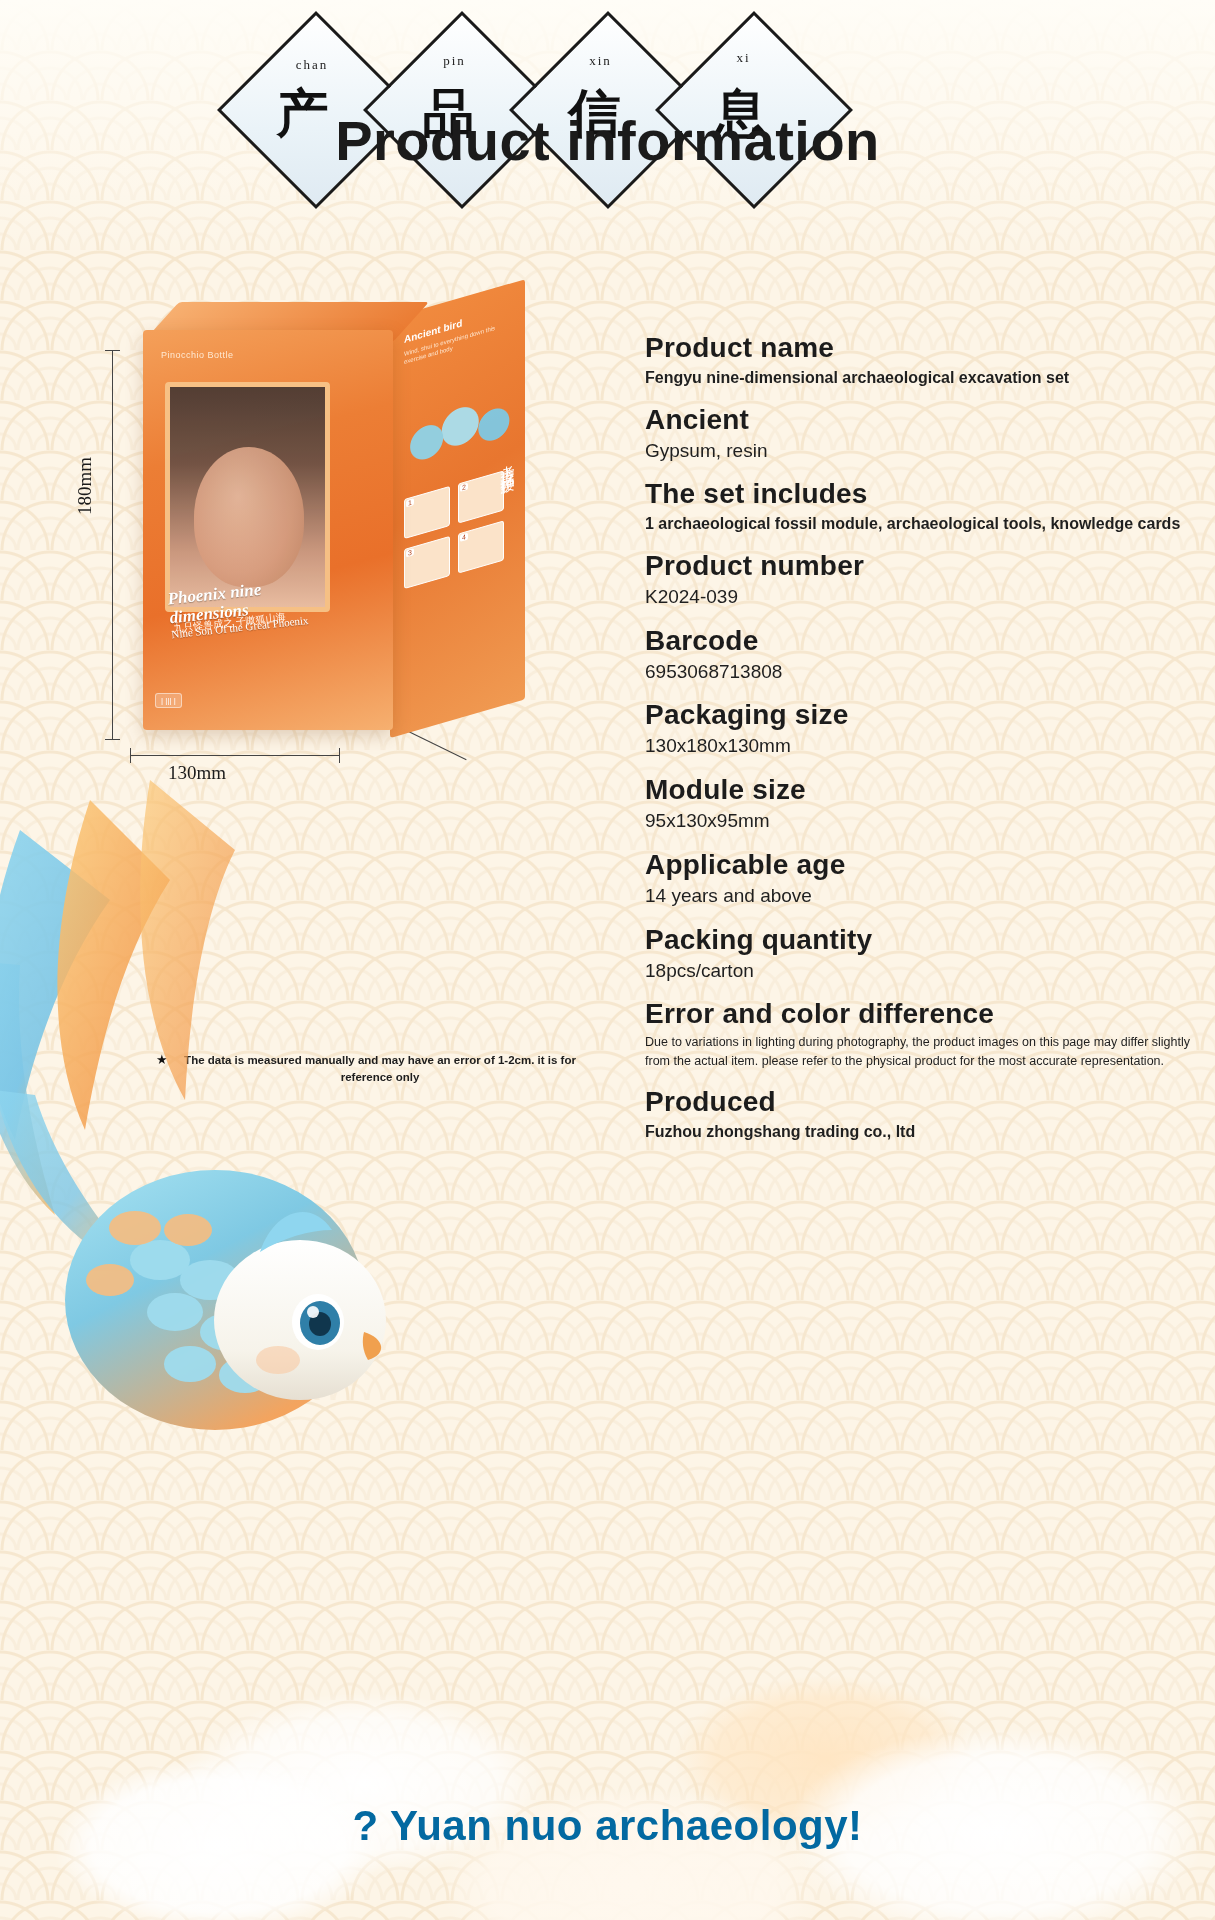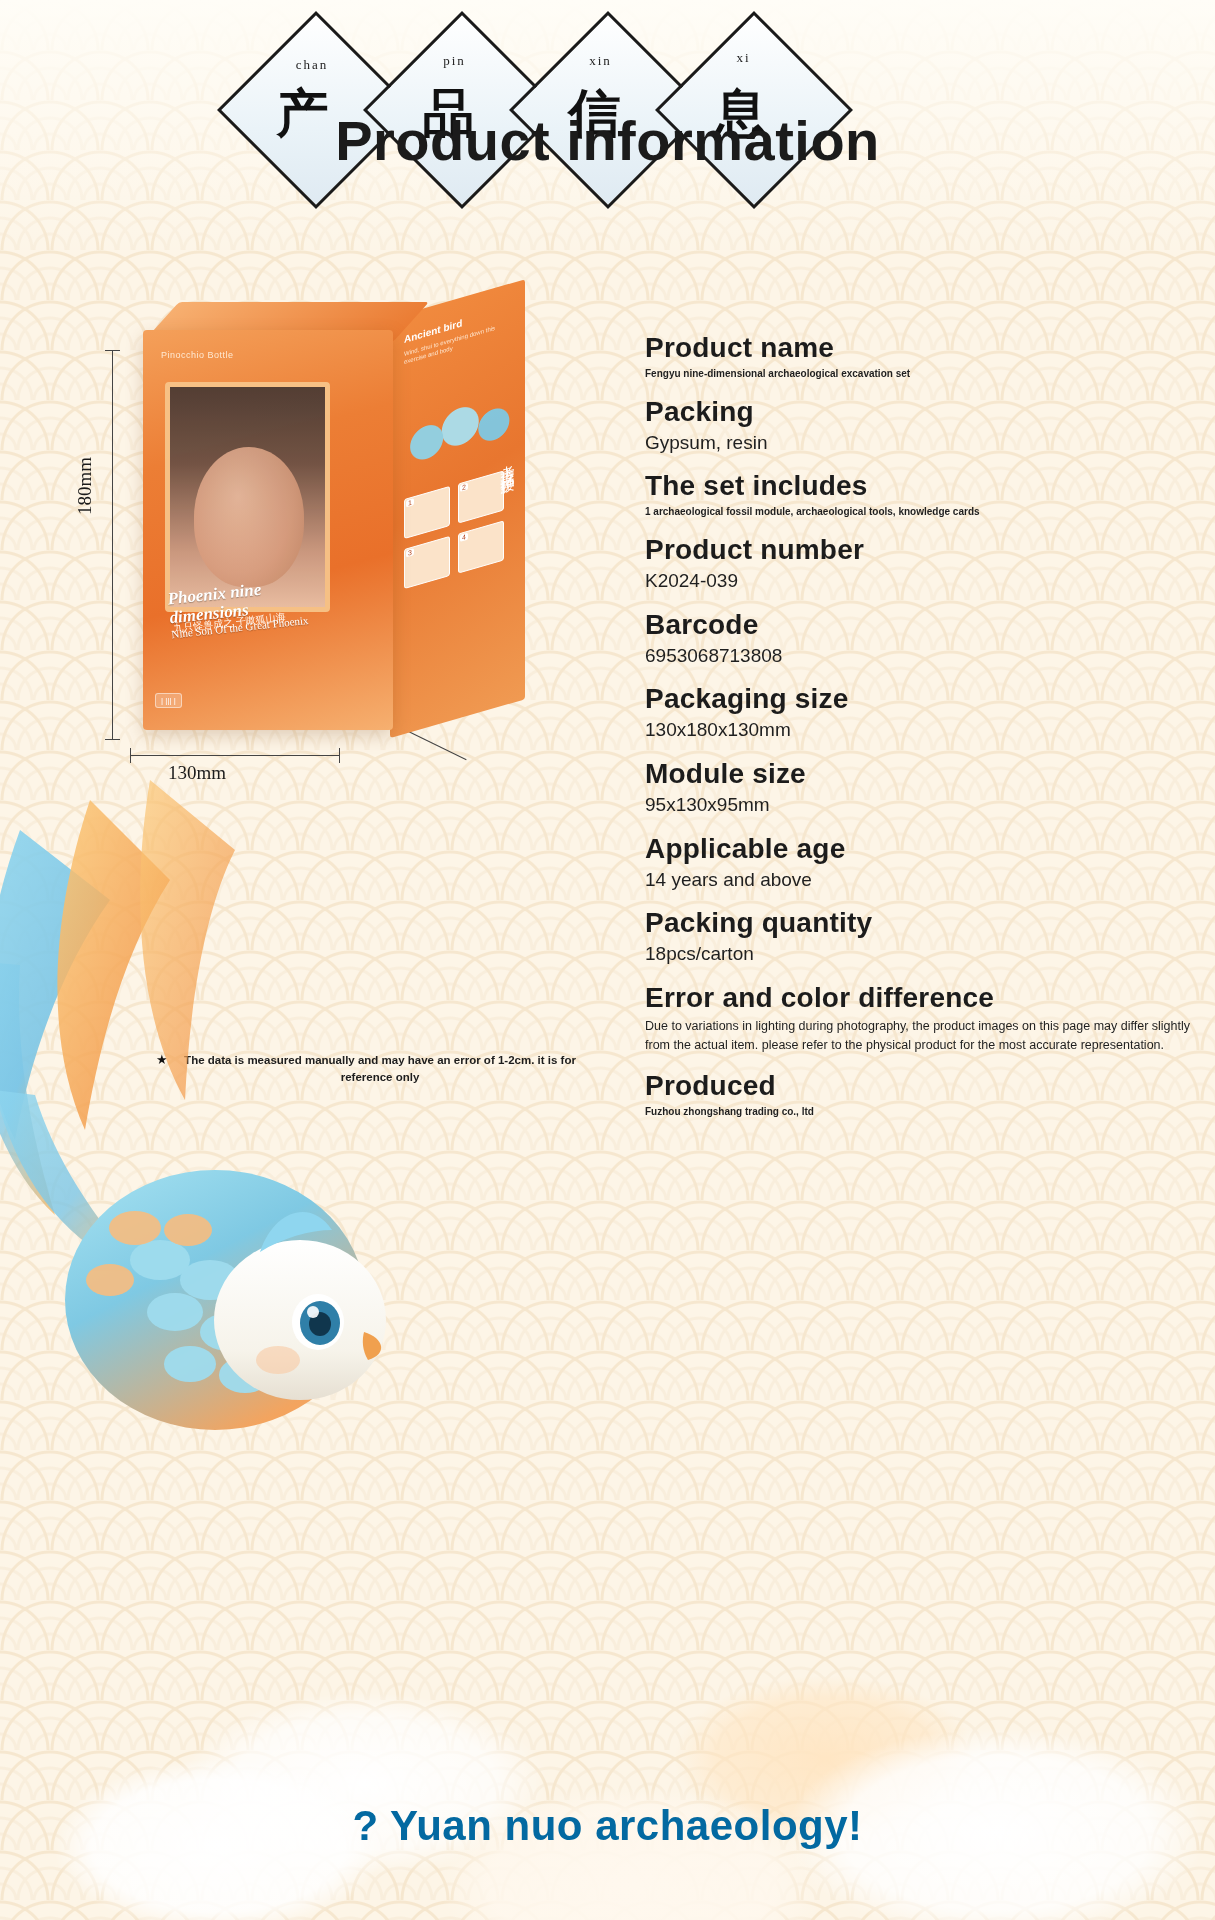--- a/index.html
+++ b/index.html
@@ -349,21 +349,21 @@
     letter-spacing: 0.2px;
   }
   .spec-value {
     font-size: 19px;
     color: #1f1f1f;
     line-height: 1.3;
     margin-top: 3px;
     font-weight: 400;
   }
   .spec-value.small {
-    font-size: 10px;
+    font-size: 16px;
     font-weight: 700;
     line-height: 1.35;
   }
   .spec-value.tiny {
     font-size: 12.5px;
     font-weight: 500;
     line-height: 1.5;
   }
 
   
@@ -472,21 +472,21 @@
 </div>
 
 <div class="specs">
 
   <div class="spec">
     <div class="spec-label">Product name</div>
     <div class="spec-value small">Fengyu nine-dimensional archaeological excavation set</div>
   </div>
 
   <div class="spec">
-    <div class="spec-label">Packing</div>
+    <div class="spec-label">Ancient</div>
     <div class="spec-value">Gypsum, resin</div>
   </div>
 
   <div class="spec">
     <div class="spec-label">The set includes</div>
     <div class="spec-value small">1 archaeological fossil module, archaeological tools, knowledge cards</div>
   </div>
 
   <div class="spec">
     <div class="spec-label">Product number</div>

